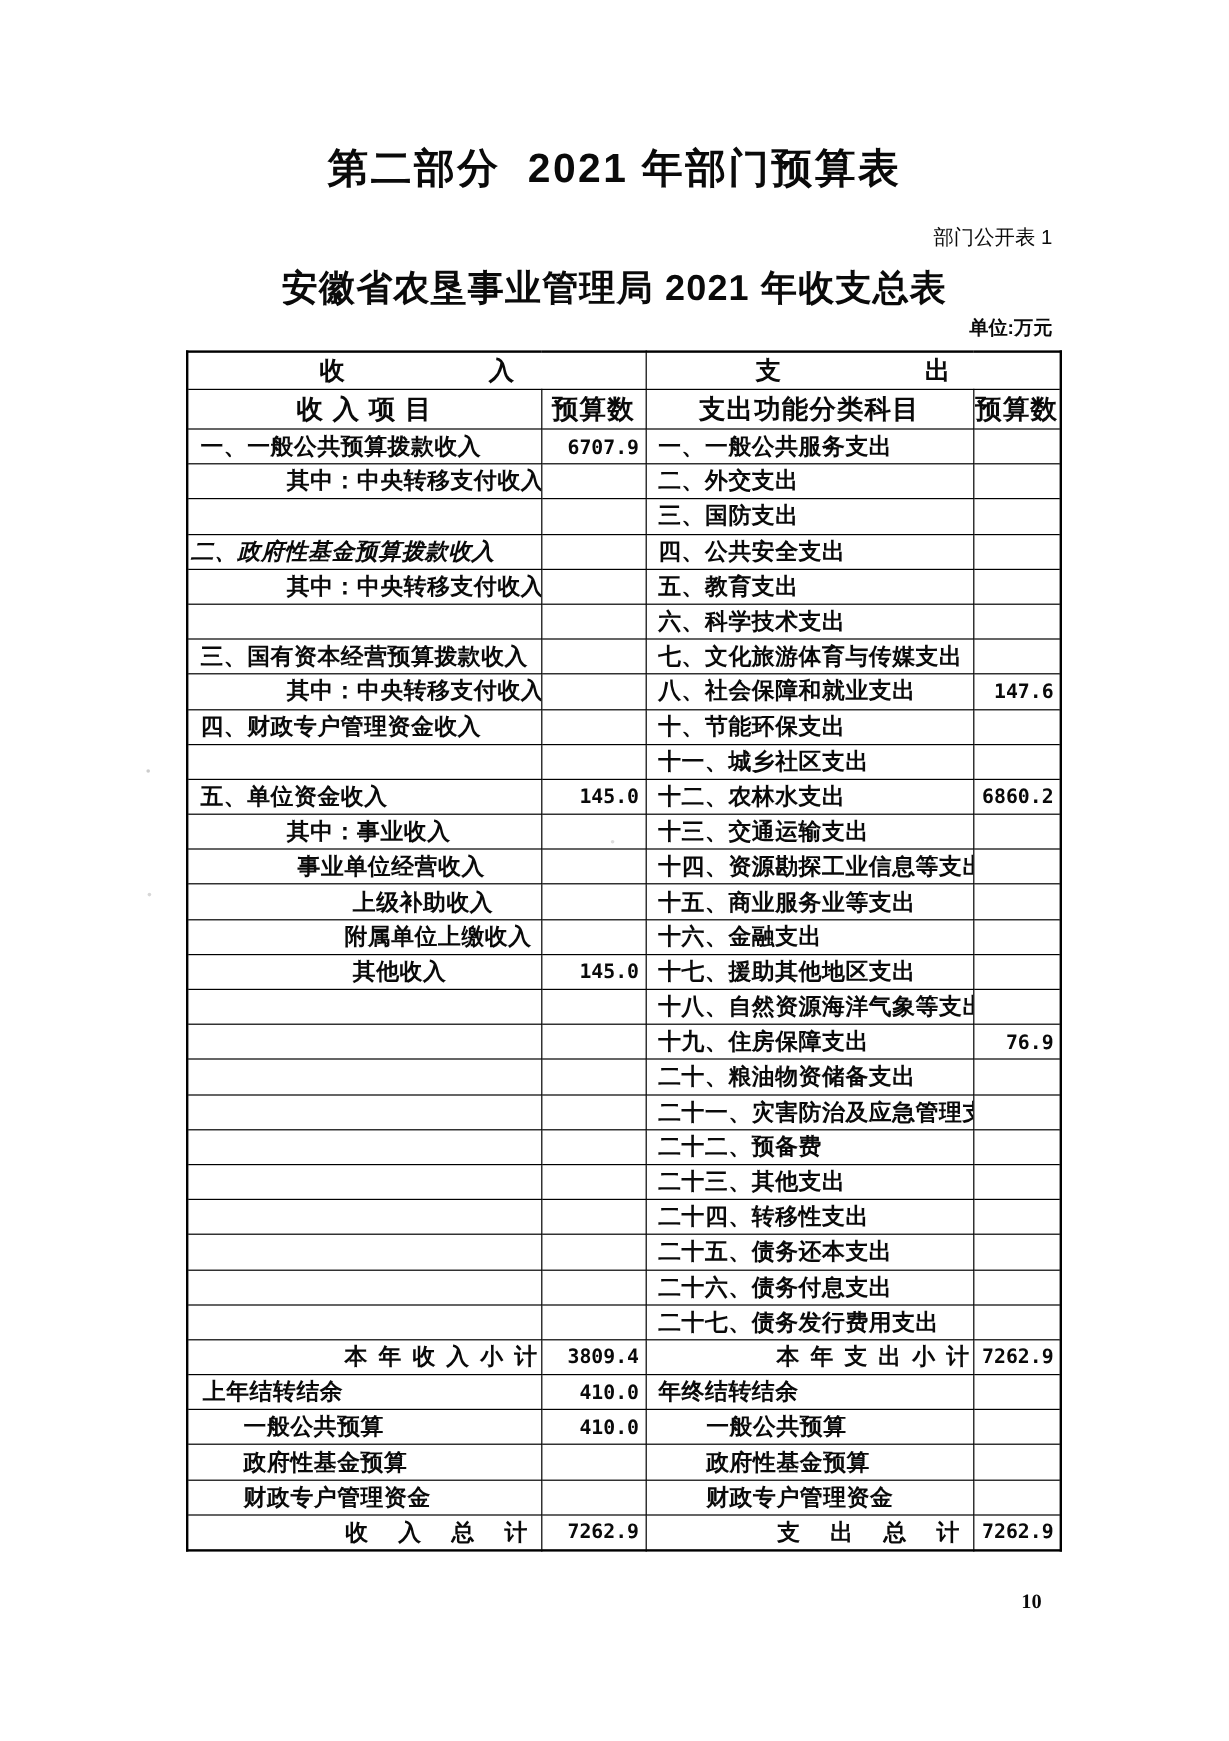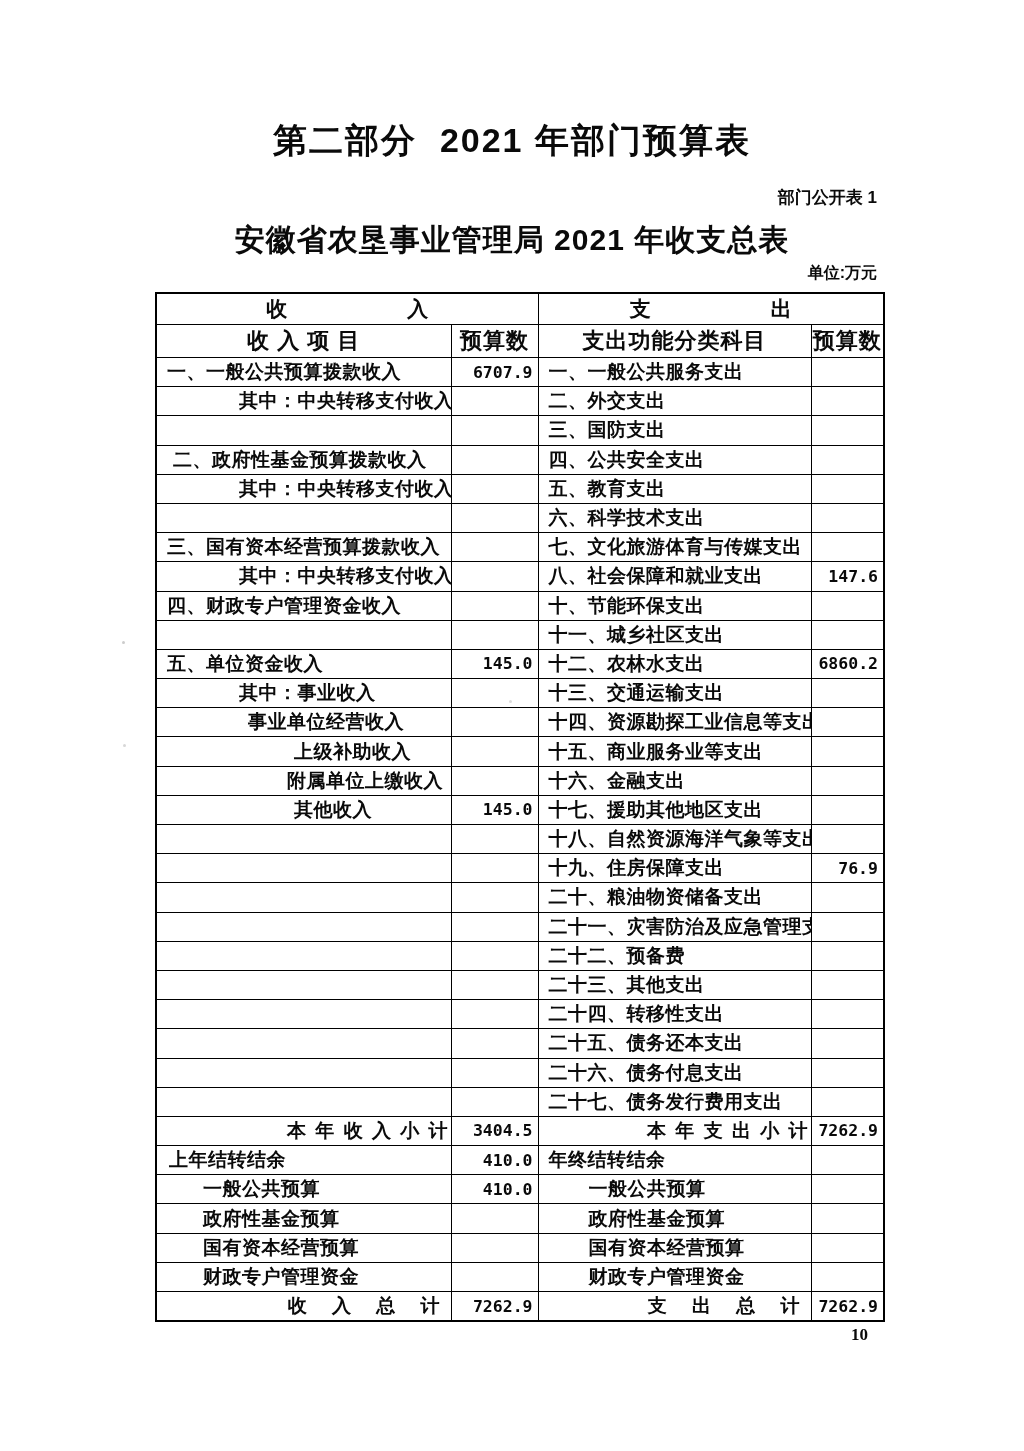--- a/index.html
+++ b/index.html
@@ -16,21 +16,21 @@
     overflow: hidden;
   }
   .main-title {
     position: absolute; top: 118px; left: 0; width: 100%;
     text-align: center;
     font-size: 34px; font-weight: 700; letter-spacing: 2px;
     white-space: pre;
   }
   .sheet-label {
     position: absolute; top: 186px; right: 147px;
-    font-size: 17px; font-weight: 700; white-space: pre;
+    font-size: 17px; font-weight: 400; white-space: pre;
   }
   .table-title {
     position: absolute; top: 220px; left: 0; width: 100%;
     text-align: center;
     font-size: 30px; font-weight: 800; letter-spacing: 1px;
     white-space: pre;
   }
   .unit-note {
     position: absolute; top: 263px; right: 147px;
     font-size: 16px; font-weight: 600; white-space: pre;
@@ -135,21 +135,21 @@
           <td class="c-label">二、外交支出</td>
           <td class="c-value"></td>
         </tr>
         <tr>
           <td class="c-label"></td>
           <td class="c-value"></td>
           <td class="c-label">三、国防支出</td>
           <td class="c-value"></td>
         </tr>
         <tr>
-          <td class="c-label" style="padding-left: 16px;">二、政府性基金预算拨款收入</td>
+          <td class="c-label" style="padding-left: 2px; font-style: italic;">二、政府性基金预算拨款收入</td>
           <td class="c-value"></td>
           <td class="c-label">四、公共安全支出</td>
           <td class="c-value"></td>
         </tr>
         <tr>
           <td class="c-label" style="padding-left: 82px;">其中：中央转移支付收入</td>
           <td class="c-value"></td>
           <td class="c-label">五、教育支出</td>
           <td class="c-value"></td>
         </tr>
@@ -274,46 +274,40 @@
           <td class="c-value"></td>
         </tr>
         <tr>
           <td class="c-label"></td>
           <td class="c-value"></td>
           <td class="c-label">二十七、债务发行费用支出</td>
           <td class="c-value"></td>
         </tr>
         <tr>
           <td class="c-label c-center">本 年 收 入 小 计</td>
-          <td class="c-value">3404.5</td>
+          <td class="c-value">3809.4</td>
           <td class="c-label c-center">本 年 支 出 小 计</td>
           <td class="c-value">7262.9</td>
         </tr>
         <tr>
           <td class="c-label" style="padding-left: 12px;">上年结转结余</td>
           <td class="c-value">410.0</td>
           <td class="c-label" style="padding-left: 10px;">年终结转结余</td>
           <td class="c-value"></td>
         </tr>
         <tr>
           <td class="c-label" style="padding-left: 46px;">一般公共预算</td>
           <td class="c-value">410.0</td>
           <td class="c-label" style="padding-left: 50px;">一般公共预算</td>
           <td class="c-value"></td>
         </tr>
         <tr>
           <td class="c-label" style="padding-left: 46px;">政府性基金预算</td>
           <td class="c-value"></td>
           <td class="c-label" style="padding-left: 50px;">政府性基金预算</td>
-          <td class="c-value"></td>
-        </tr>
-        <tr>
-          <td class="c-label" style="padding-left: 46px;">国有资本经营预算</td>
-          <td class="c-value"></td>
-          <td class="c-label" style="padding-left: 50px;">国有资本经营预算</td>
           <td class="c-value"></td>
         </tr>
         <tr>
           <td class="c-label" style="padding-left: 46px;">财政专户管理资金</td>
           <td class="c-value"></td>
           <td class="c-label" style="padding-left: 50px;">财政专户管理资金</td>
           <td class="c-value"></td>
         </tr>
         <tr>
           <td class="c-label c-center c-total">收 入 总 计</td>

